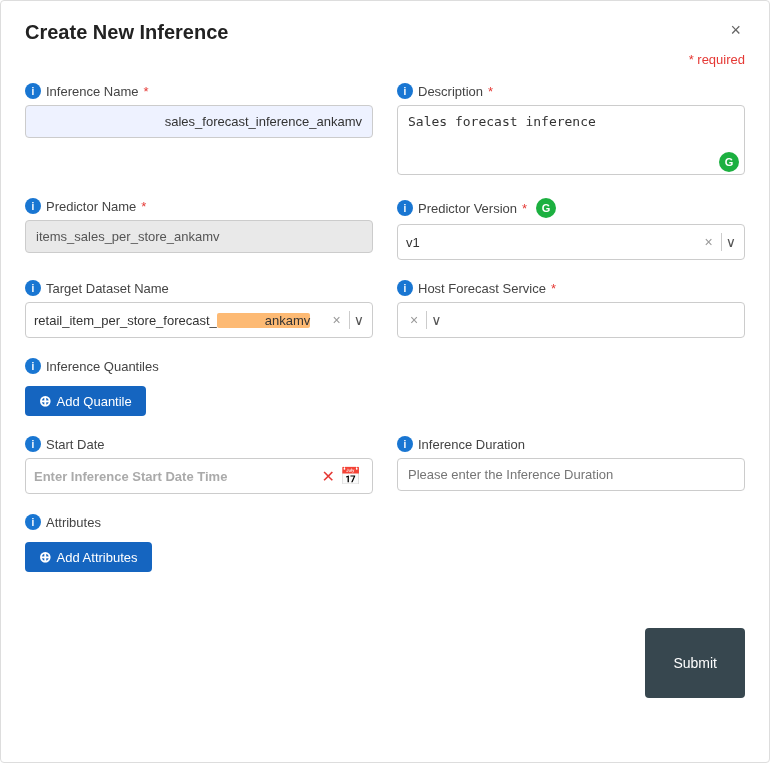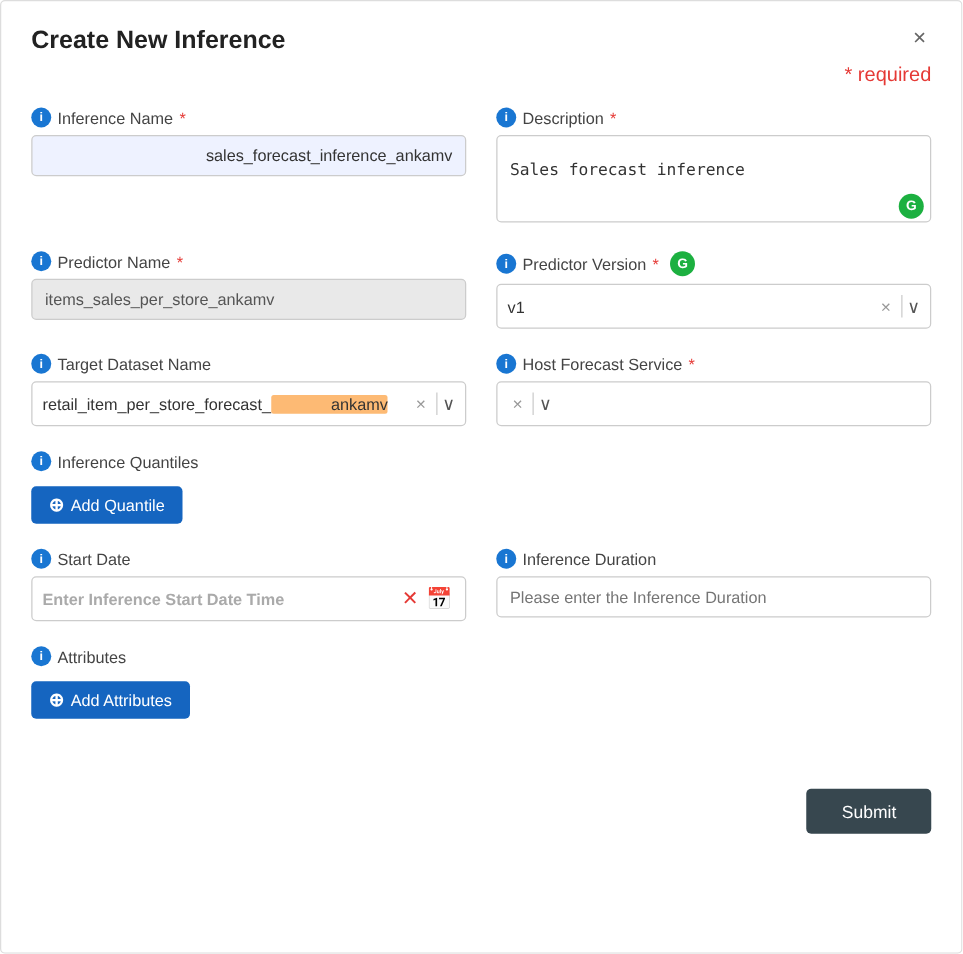--- a/index.html
+++ b/index.html
@@ -35,21 +35,21 @@
       border: none;
       font-size: 18px;
       color: #666;
       cursor: pointer;
       line-height: 1;
       padding: 0 4px;
     }
     .required-note {
       text-align: right;
       color: #e53935;
-      font-size: 16px;
+      font-size: 13px;
       margin-bottom: 16px;
     }
     .form-row {
       display: flex;
       gap: 24px;
       margin-bottom: 20px;
     }
     .form-col {
       flex: 1;
     }
@@ -107,21 +107,21 @@
       background: #e9e9e9;
       color: #555;
     }
     .textarea-wrap {
       position: relative;
     }
     .form-textarea {
       width: 100%;
       border: 1px solid #ccc;
       border-radius: 4px;
-      padding: 20px 10px;
+      padding: 8px 10px;
       font-size: 13px;
       color: #333;
       outline: none;
       resize: none;
       height: 70px;
       background: #fff;
     }
     .grammarly-corner {
       position: absolute;
       bottom: 6px;
@@ -238,21 +238,21 @@
       display: flex;
       justify-content: flex-end;
       margin-top: 40px;
       padding-top: 16px;
     }
     .submit-btn {
       background: #37474f;
       color: #fff;
       border: none;
       border-radius: 4px;
-      padding: 10px 28px;
+      padding: 27px 28px;
       font-size: 14px;
       cursor: pointer;
       font-weight: 500;
     }
     .predictor-version-label-wrap {
       display: flex;
       align-items: center;
       gap: 5px;
     }
   </style>

